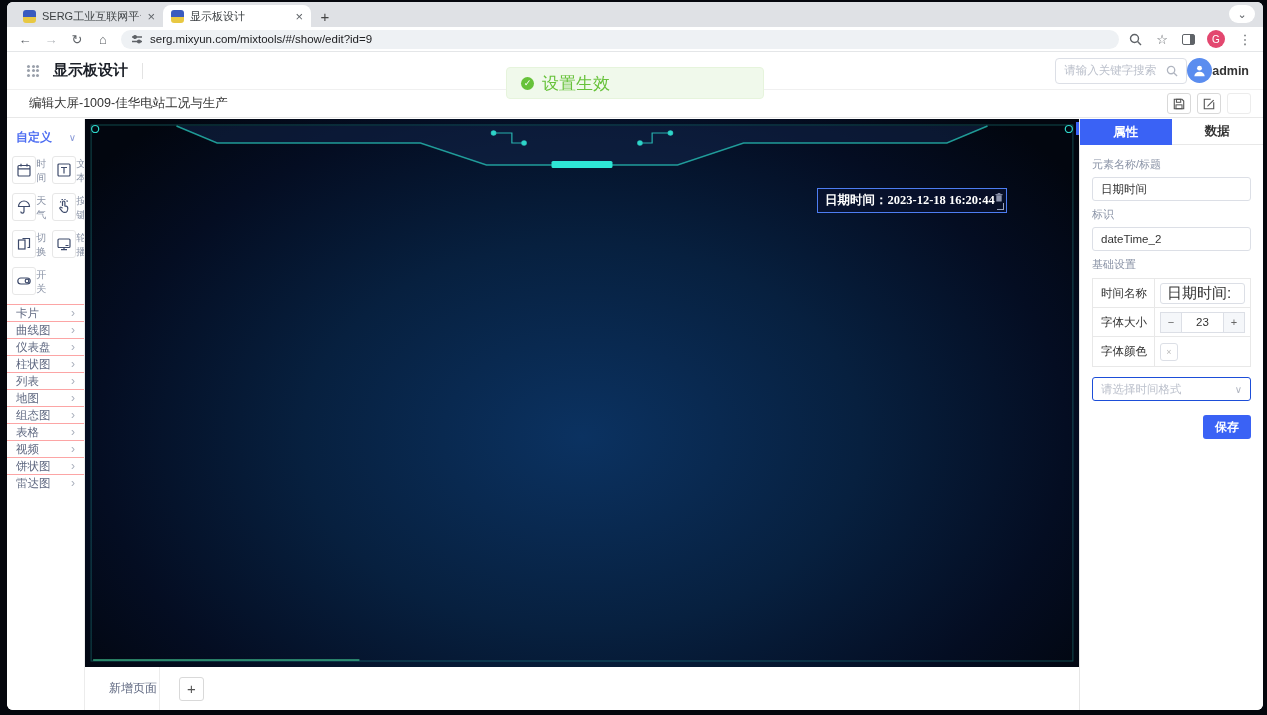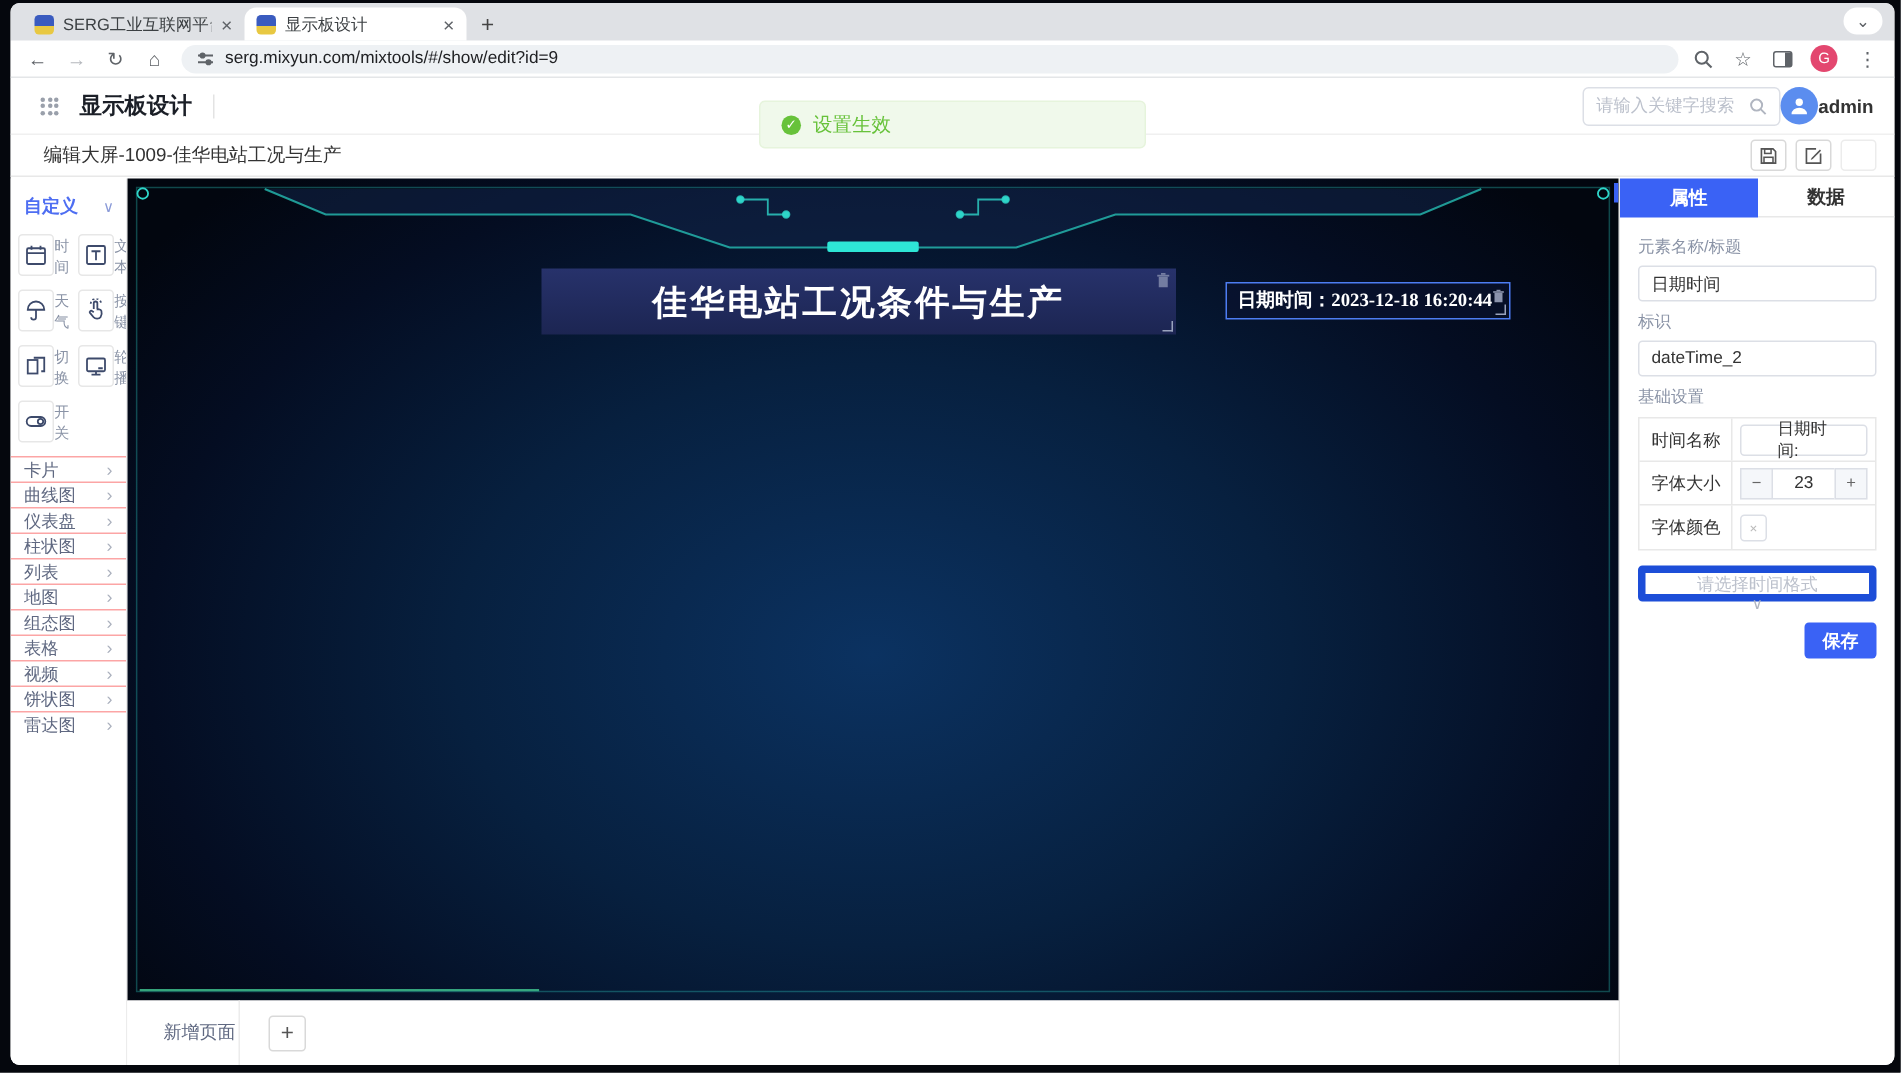--- a/index.html
+++ b/index.html
@@ -39,21 +39,21 @@
 
   
   .crumbrow { height:28px; background:#fff; display:flex; align-items:center; padding:0 12px 0 22px; border-bottom:1px solid #e8e8e8; }
   .crumb { font-size:12.5px; color:#333; }
   .crumb-right { margin-left:auto; display:flex; gap:6px; }
   .icon-btn { width:24px; height:21px; border:1px solid #d9d9d9; border-radius:3px; background:#fff; display:flex; align-items:center; justify-content:center; }
 
   
   .toast { position:absolute; left:50%; transform:translateX(-50%); top:65px; width:258px; height:32px; background:#f0f9eb; border:1px solid #e6f4dc; border-radius:4px; display:flex; align-items:center; padding:0 14px; gap:8px; z-index:50; }
   .toast-check { width:13px; height:13px; border-radius:50%; background:#67c23a; color:#fff; font-size:9px; display:flex; align-items:center; justify-content:center; }
-  .toast-msg { font-size:13px; color:#67c23a; }
+  .toast-msg { font-size:17px; color:#67c23a; }
 
   
   .main { position:absolute; top:117px; left:0; right:0; bottom:0; display:flex; }
   .sidebar { width:78px; background:#fff; border-right:1px solid #ececec; overflow:hidden; }
   .sb-head { display:flex; align-items:center; justify-content:space-between; padding:10px 8px 6px 9px; }
   .sb-head-label { font-size:12px; font-weight:bold; color:#4e6ef2; }
   .sb-head-ch { font-size:10px; color:#8b9bd8; }
   .widget-grid { display:grid; grid-template-columns:1fr 1fr; padding:2px 5px; grid-row-gap:6px; }
   .wg { display:flex; flex-direction:row; align-items:center; }
   .wg-box { width:30px; height:28px; border:1px solid #e7e7e7; border-radius:3px; display:flex; align-items:center; justify-content:center; }
@@ -91,26 +91,26 @@
   .rtab { flex:1; display:flex; align-items:center; justify-content:center; font-size:12.5px; font-weight:bold; color:#333; border-bottom:1px solid #e8e8e8; }
   .rtab.active { background:#3a62f5; color:#fff; border-bottom:none; }
   .rbody { padding:8px 12px; }
   .flabel { font-size:11px; color:#8a93a6; margin:4px 0 5px; }
   .finput { height:24px; border:1px solid #dcdfe6; border-radius:3px; display:flex; align-items:center; padding:0 8px; font-size:11.5px; color:#333; margin-bottom:6px; }
   .ptable { border:1px solid #e8e8e8; margin-top:6px; }
   .prow { display:flex; height:29px; align-items:stretch; border-bottom:1px solid #e8e8e8; }
   .prow:last-child { border-bottom:none; }
   .pcell-l { width:62px; flex:0 0 62px; display:flex; align-items:center; padding-left:8px; font-size:11.5px; color:#333; border-right:1px solid #e8e8e8; }
   .pcell-r { flex:1; display:flex; align-items:center; padding:0 5px; }
-  .mini-input { height:21px; flex:1; border:1px solid #dcdfe6; border-radius:3px; display:flex; align-items:center; padding:0 24px; font-size:11px; color:#333; }
+  .mini-input { height:21px; flex:1; border:1px solid #dcdfe6; border-radius:3px; display:flex; align-items:center; padding:0 6px; font-size:15px; color:#333; }
   .stepper { display:flex; height:21px; width:100%; }
   .step-btn { width:22px; background:#f5f7fa; border:1px solid #dcdfe6; display:flex; align-items:center; justify-content:center; font-size:11px; color:#666; }
   .step-val { flex:1; border-top:1px solid #dcdfe6; border-bottom:1px solid #dcdfe6; display:flex; align-items:center; justify-content:center; font-size:11.5px; color:#333; background:#fff; }
   .swatch { width:18px; height:18px; border:1px solid #dcdfe6; border-radius:3px; display:flex; align-items:center; justify-content:center; font-size:9px; color:#bbb; }
-  .fselect { height:24px; border:5px solid #1d4ed8; border-radius:3px; display:flex; align-items:center; justify-content:space-between; padding:0 8px; margin-top:10px;flex-direction:column; }
+  .fselect { height:24px; border:1px solid #1d4ed8; border-radius:3px; display:flex; align-items:center; justify-content:space-between; padding:0 8px; margin-top:10px; }
   .fselect-ph { font-size:11.5px; color:#bcc1cc; }
   .fselect-ch { font-size:10px; color:#b0b5c0; }
   .save-row { display:flex; justify-content:flex-end; margin-top:14px; }
   .save-btn { width:48px; height:24px; background:#3a62f5; color:#fff; font-size:12px; font-weight:bold; border:none; border-radius:3px; display:flex; align-items:center; justify-content:center; }
 
   svg { display:block; }
 </style>
 </head>
 <body>
 
@@ -358,31 +358,20 @@
               <circle cx="402" cy="14" r="2.2"></circle>
               <circle cx="432" cy="24" r="2.2"></circle>
             <path d="M576 14 h-18 v10 h-12" fill="none"></path>
               <circle cx="576" cy="14" r="2.2"></circle>
               <circle cx="546" cy="24" r="2.2"></circle>
           </g>
           <line x1="8" y1="541" x2="270" y2="541" stroke="rgba(62,190,140,0.85)" stroke-width="1.5"></line>
         </svg>
         <span class="scrollhint"></span>
 
-        <div class="title-widget">
-          <span class="title-text">佳华电站工况条件与生产</span>
-          <span class="w-trash">
-            <svg width="9" height="10" viewBox="0 0 9 10">
-                <rect x="1.5" y="2.5" width="6" height="7" fill="#8e97b5"></rect>
-                <rect x="0.5" y="1.2" width="8" height="1.2" fill="#8e97b5"></rect>
-                <rect x="3" y="0" width="3" height="1.2" fill="#8e97b5"></rect>
-              </svg>
-          </span>
-          <span class="w-resize"></span>
-        </div>
 
         <div class="dt-widget">
           <span class="dt-text"><span>日期时间：</span><span>2023-12-18 16:20:44</span></span>
           <span class="dt-trash">
             <svg width="8" height="9" viewBox="0 0 9 10">
                 <rect x="1.5" y="2.5" width="6" height="7" fill="#aeb6cf"></rect>
                 <rect x="0.5" y="1.2" width="8" height="1.2" fill="#aeb6cf"></rect>
                 <rect x="3" y="0" width="3" height="1.2" fill="#aeb6cf"></rect>
               </svg>
           </span>

